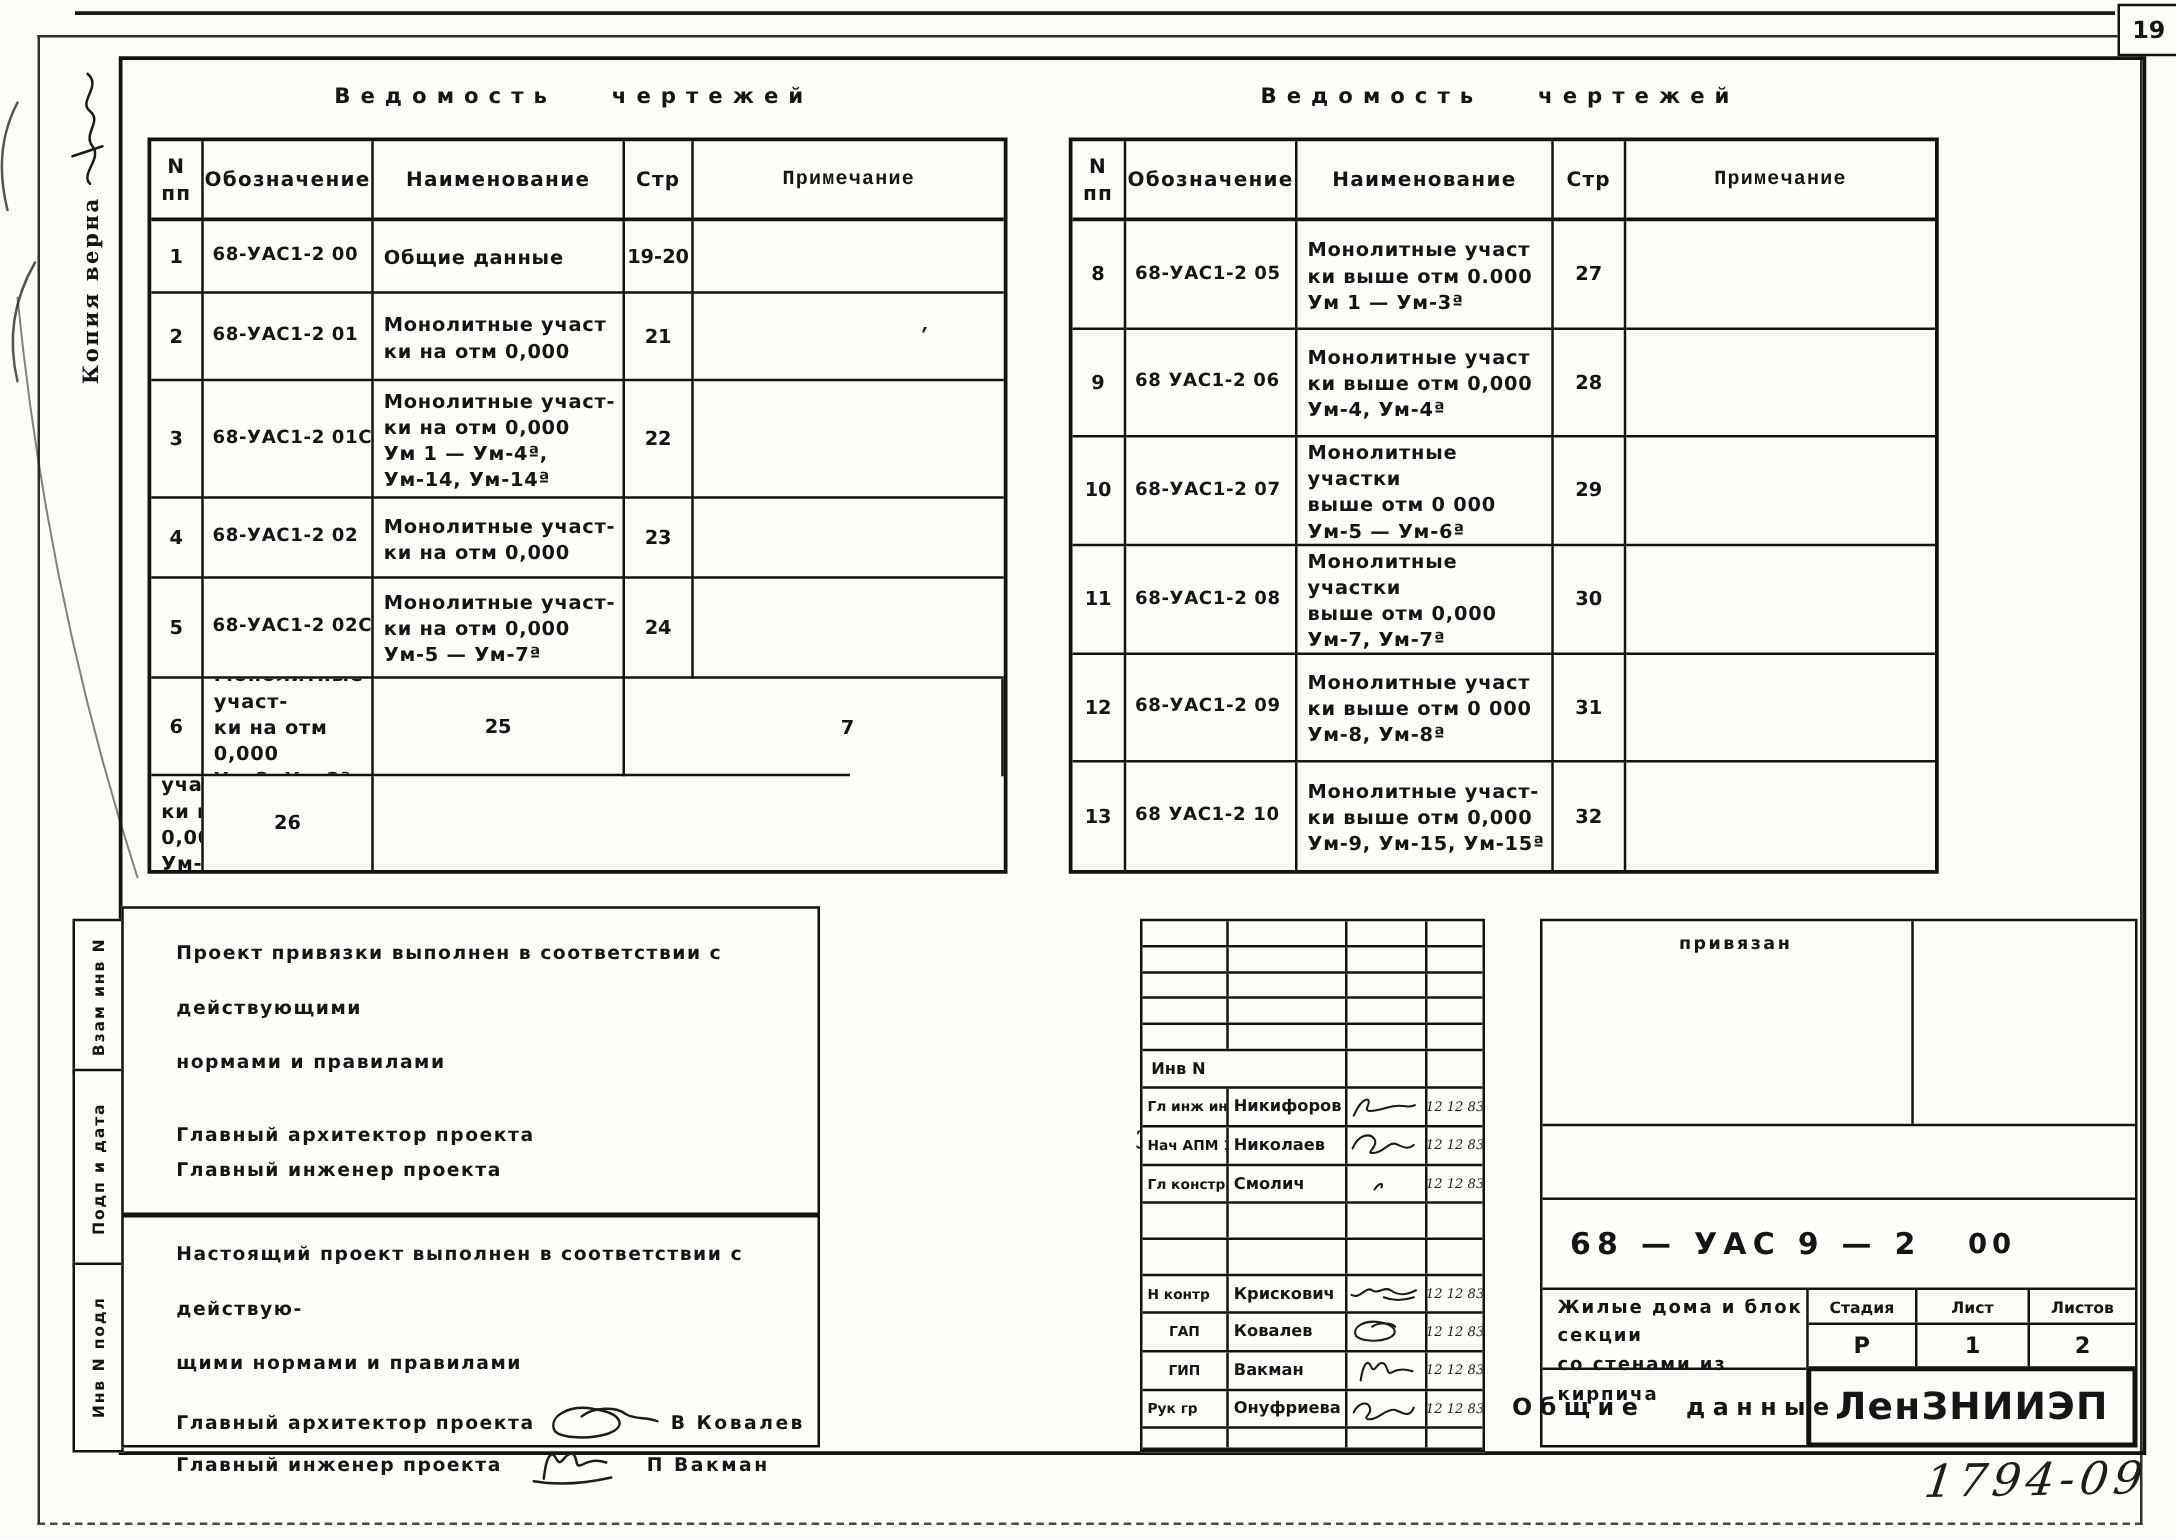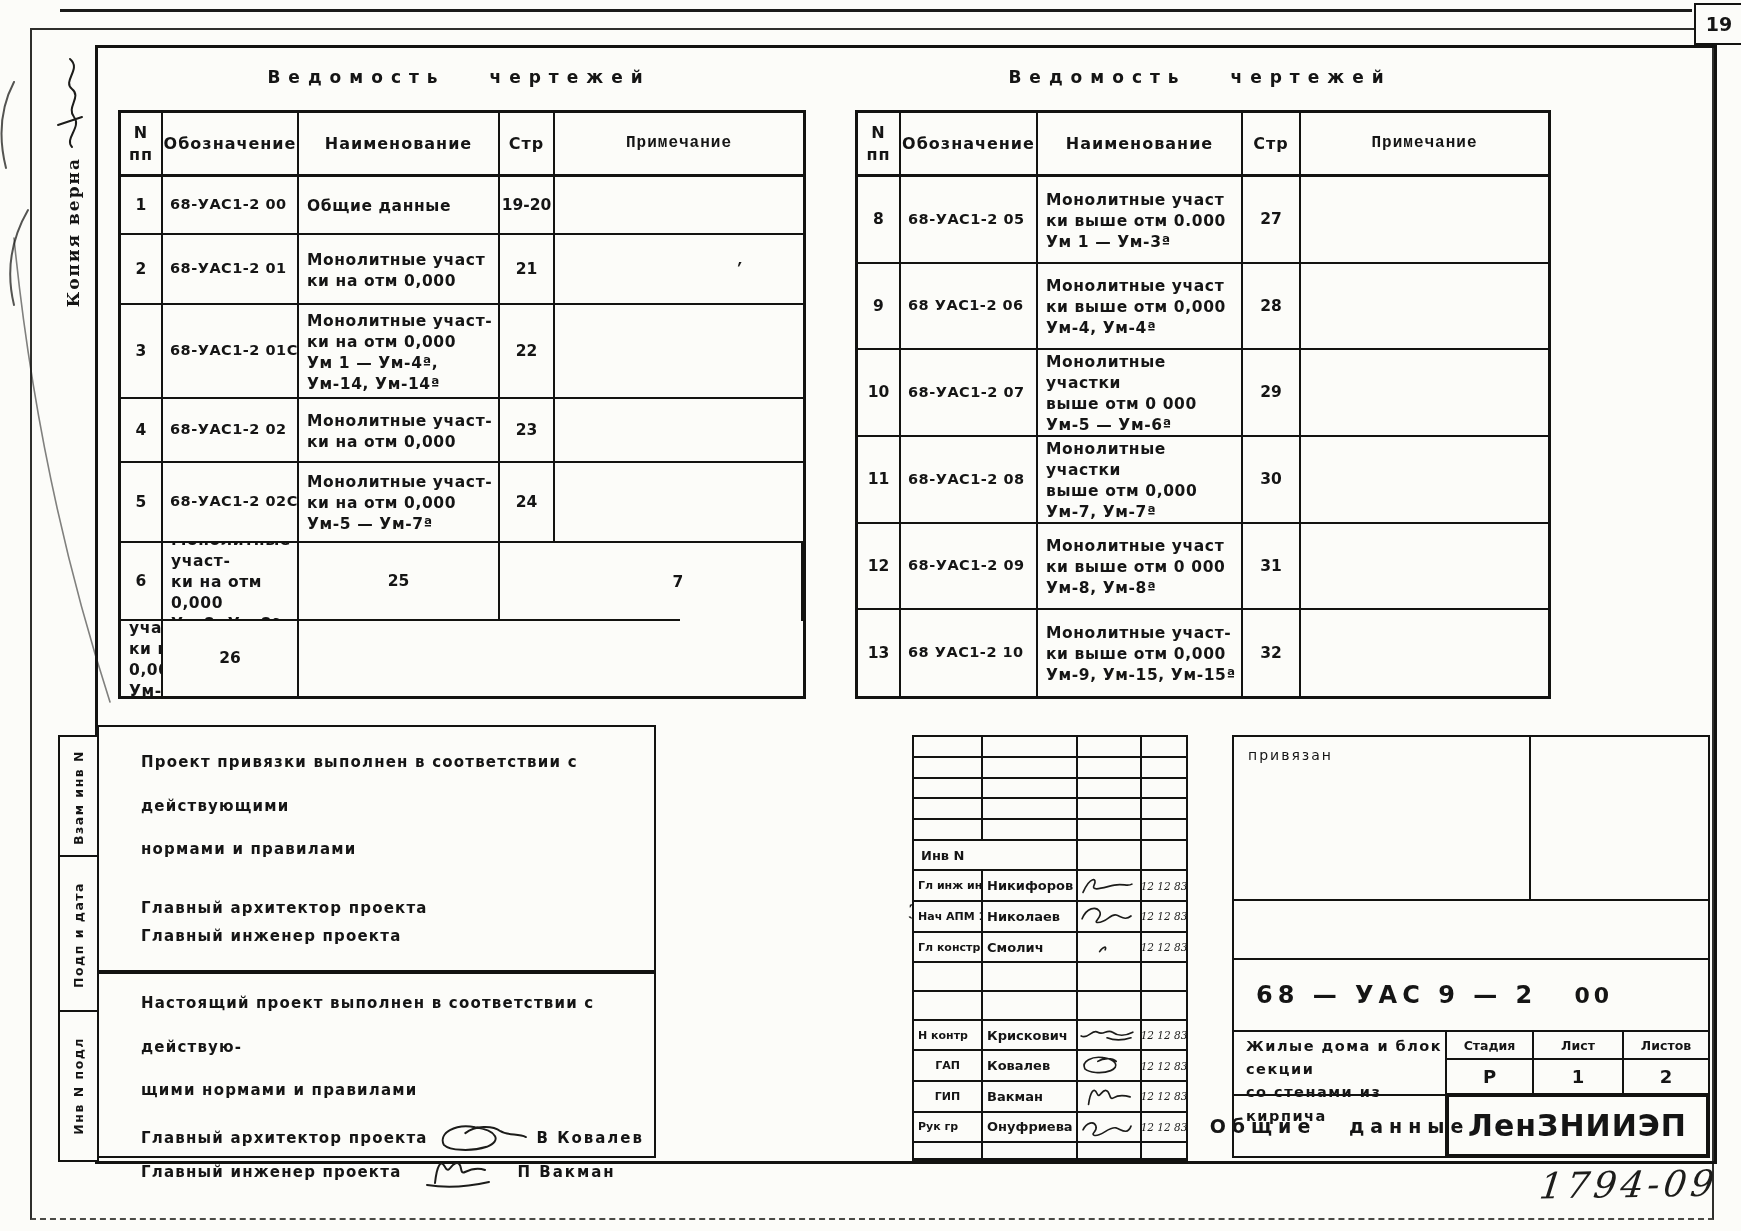--- a/index.html
+++ b/index.html
@@ -49,21 +49,21 @@
     display:flex;flex-direction:column;}
   .srow{display:grid;grid-template-columns:69px 95px 64px 1fr;border-bottom:2px solid #131311;}
   .srow > div{border-right:2px solid #131311;overflow:hidden;display:flex;align-items:center;}
   .srow > div:last-child{border-right:none;}
   .srow .role{font-size:11px;font-weight:bold;padding-left:4px;letter-spacing:0;white-space:nowrap;}
   .srow .nme{font-size:13px;font-weight:bold;padding-left:4px;white-space:nowrap;}
   .srow .dt{font-size:10.5px;font-style:italic;justify-content:center;white-space:nowrap;}
   .rtb{left:1232px;top:735px;width:478px;height:423px;background:#fcfcf9;display:flex;flex-direction:column;}
   .rtb .rA{height:162px;display:flex;border-bottom:2.5px solid #131311;}
   .rtb .rA .privy{width:281px;border-right:2.5px solid #131311;padding:10px 0 0 14px;
-    font-size:14px;font-weight:normal;letter-spacing:2px;}
+    font-size:14px;font-weight:bold;letter-spacing:2px;text-align:center;}
   .rtb .rB{height:57px;border-bottom:2.5px solid #131311;}
   .rtb .rC{height:70px;border-bottom:2.5px solid #131311;display:flex;align-items:center;}
   .rtb .doc{font-size:24px;font-weight:bold;letter-spacing:5px;padding-left:22px;white-space:nowrap;}
   .rtb .docsuf{font-size:22px;font-weight:bold;letter-spacing:4px;margin-left:auto;margin-right:95px;}
   .rtb .rD{flex:1;display:flex;}
   .colL{width:211px;border-right:2.5px solid #131311;display:flex;flex-direction:column;}
   .objcell{height:59px;border-bottom:2.5px solid #131311;white-space:pre-line;
     font-size:14.5px;font-weight:bold;letter-spacing:1.5px;line-height:1.6;padding:3px 0 0 12px;}
   .sheettitle{flex:1;display:flex;align-items:center;justify-content:center;
     font-size:19px;font-weight:bold;letter-spacing:6px;word-spacing:20px;white-space:nowrap;}

